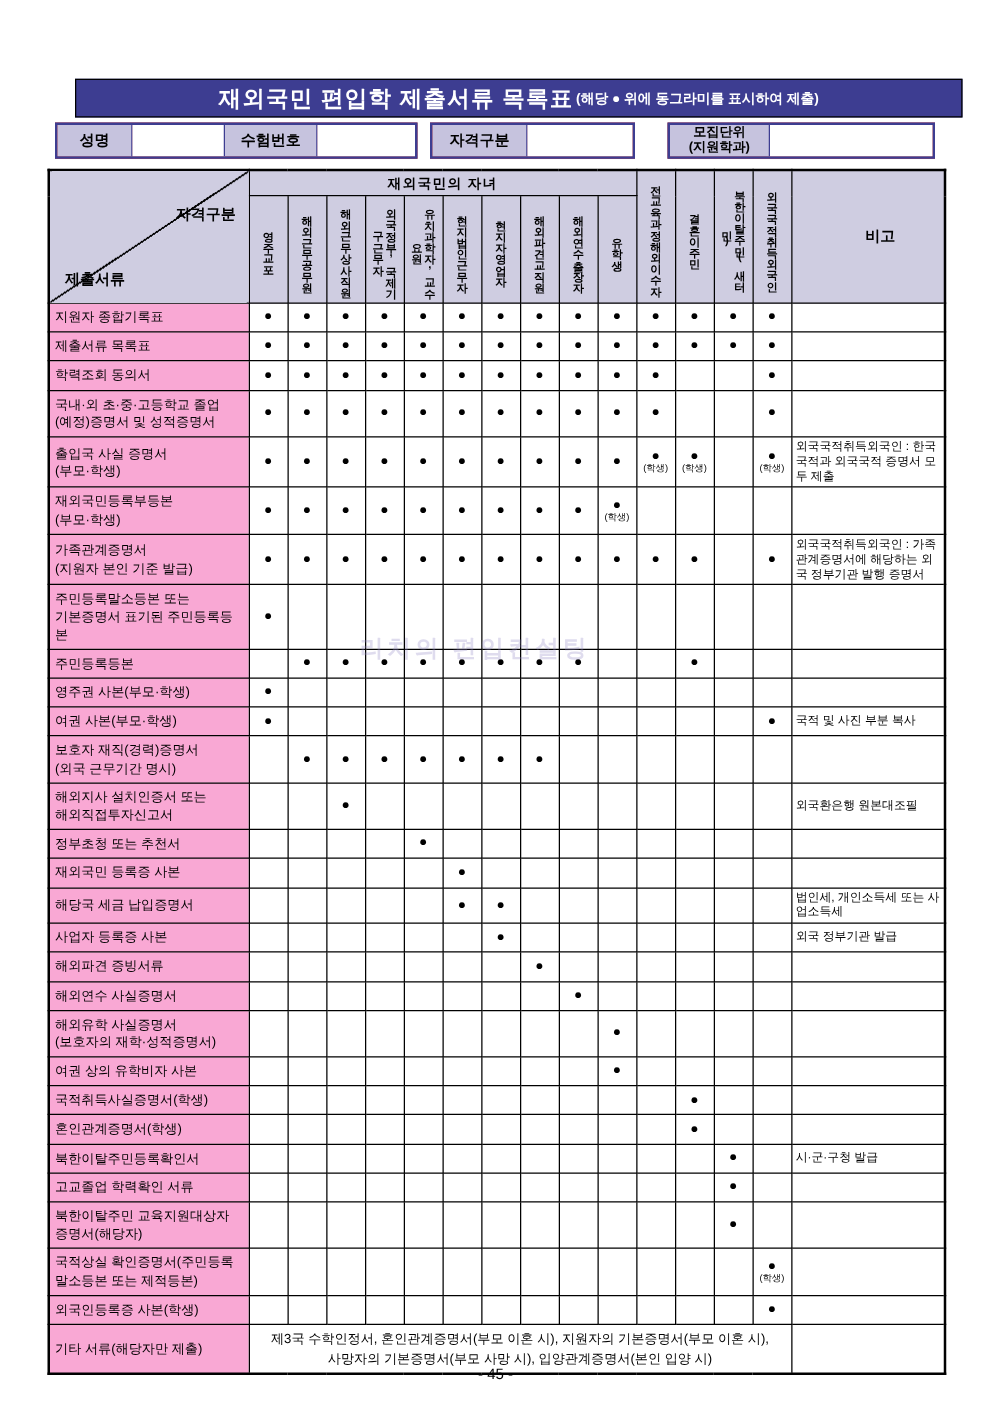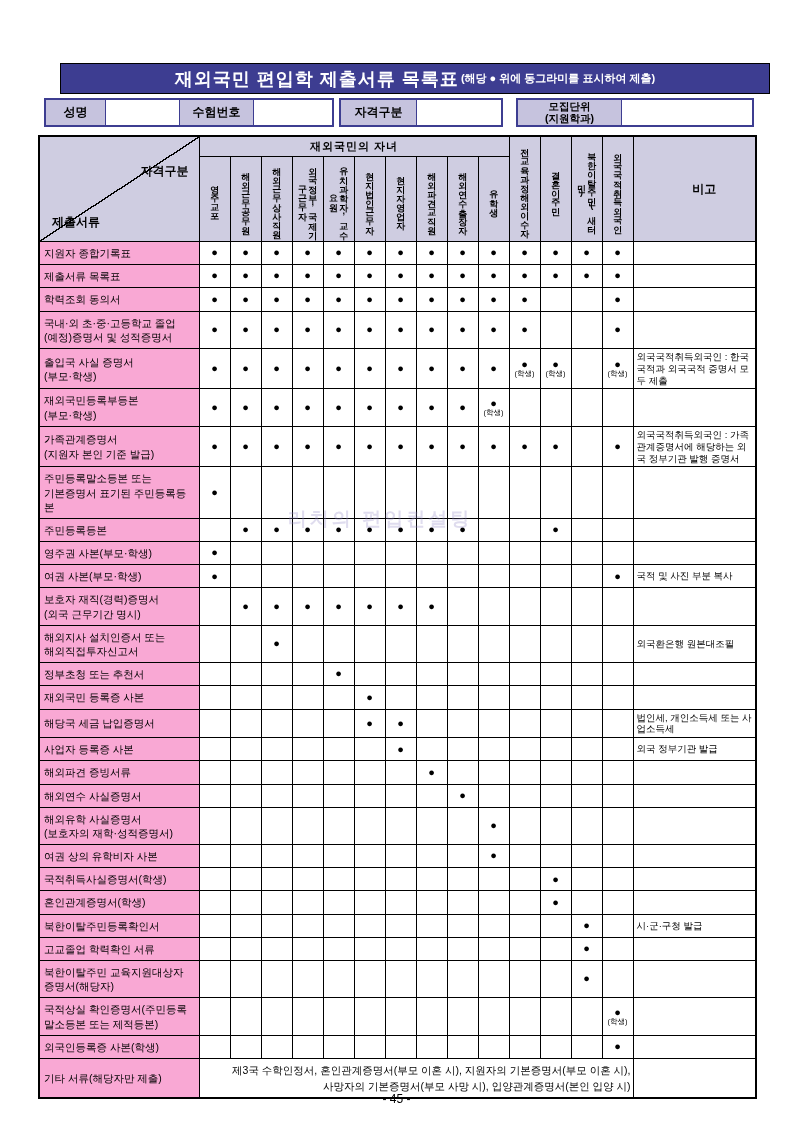--- a/index.html
+++ b/index.html
@@ -55,21 +55,21 @@
   .corner-top { position:absolute; top:26px; right:10px; font-size:12px; font-weight:bold; }
   .corner-bottom { position:absolute; bottom:10px; left:12px; font-size:12px; font-weight:bold; }
 
   tbody td.doc {
     font-size:10.5px; text-align:left; padding:4px 4px; white-space:pre-line;
     line-height:1.35; background:#f9a8d4;
   }
   tbody td.mark { text-align:center; vertical-align:middle; font-size:11px; line-height:1.05; padding:2px 0; background:#fff; }
   tbody td.mark .hs { font-size:7.5px; display:block; margin-top:-1px; }
   tbody td.remark { font-size:9.5px; text-align:left; padding:2px 3px; line-height:1.25; background:#fff; }
-  tbody td.etc { font-size:10.5px; text-align:right; white-space:pre-line; line-height:1.55; padding:3px 2px; background:#fff; }
+  tbody td.etc { font-size:10.5px; text-align:center; white-space:pre-line; line-height:1.55; padding:3px 2px; background:#fff; }
 
   
   .watermark { position:absolute; left:235px; top:506px; width:290px; text-align:center; pointer-events:none; z-index:5; }
   .wm1 { font-size:19px; font-weight:bold; letter-spacing:3px; color:rgba(150,140,200,0.30); }
   .wm2 { font-size:25px; font-weight:bold; letter-spacing:1px; color:rgba(125,175,220,0.55); }
 
   .page-number { position:absolute; left:0; top:1092px; width:100%; text-align:center; font-size:12px; }
 </style>
 </head>
 <body>
@@ -88,21 +88,21 @@
       <div class="flabel" style="width:74px">수험번호</div>
       <div class="fbox" style="width:78px"></div>
     </div>
     <div class="sgap" style="width:10px"></div>
     <div class="fgroup">
       <div class="flabel" style="width:76px">자격구분</div>
       <div class="fbox" style="width:84px"></div>
     </div>
     <div class="sgap" style="width:26px"></div>
     <div class="fgroup">
-      <div class="flabel small" style="width:104px">모집단위
+      <div class="flabel small" style="width:80px">모집단위
 (지원학과)</div>
       <div class="fbox" style="width:130px"></div>
     </div>
   </div>
 
   <table class="main">
     <colgroup>
       <col style="width:160px">
       <col style="width:31px">
         <col style="width:31px">

